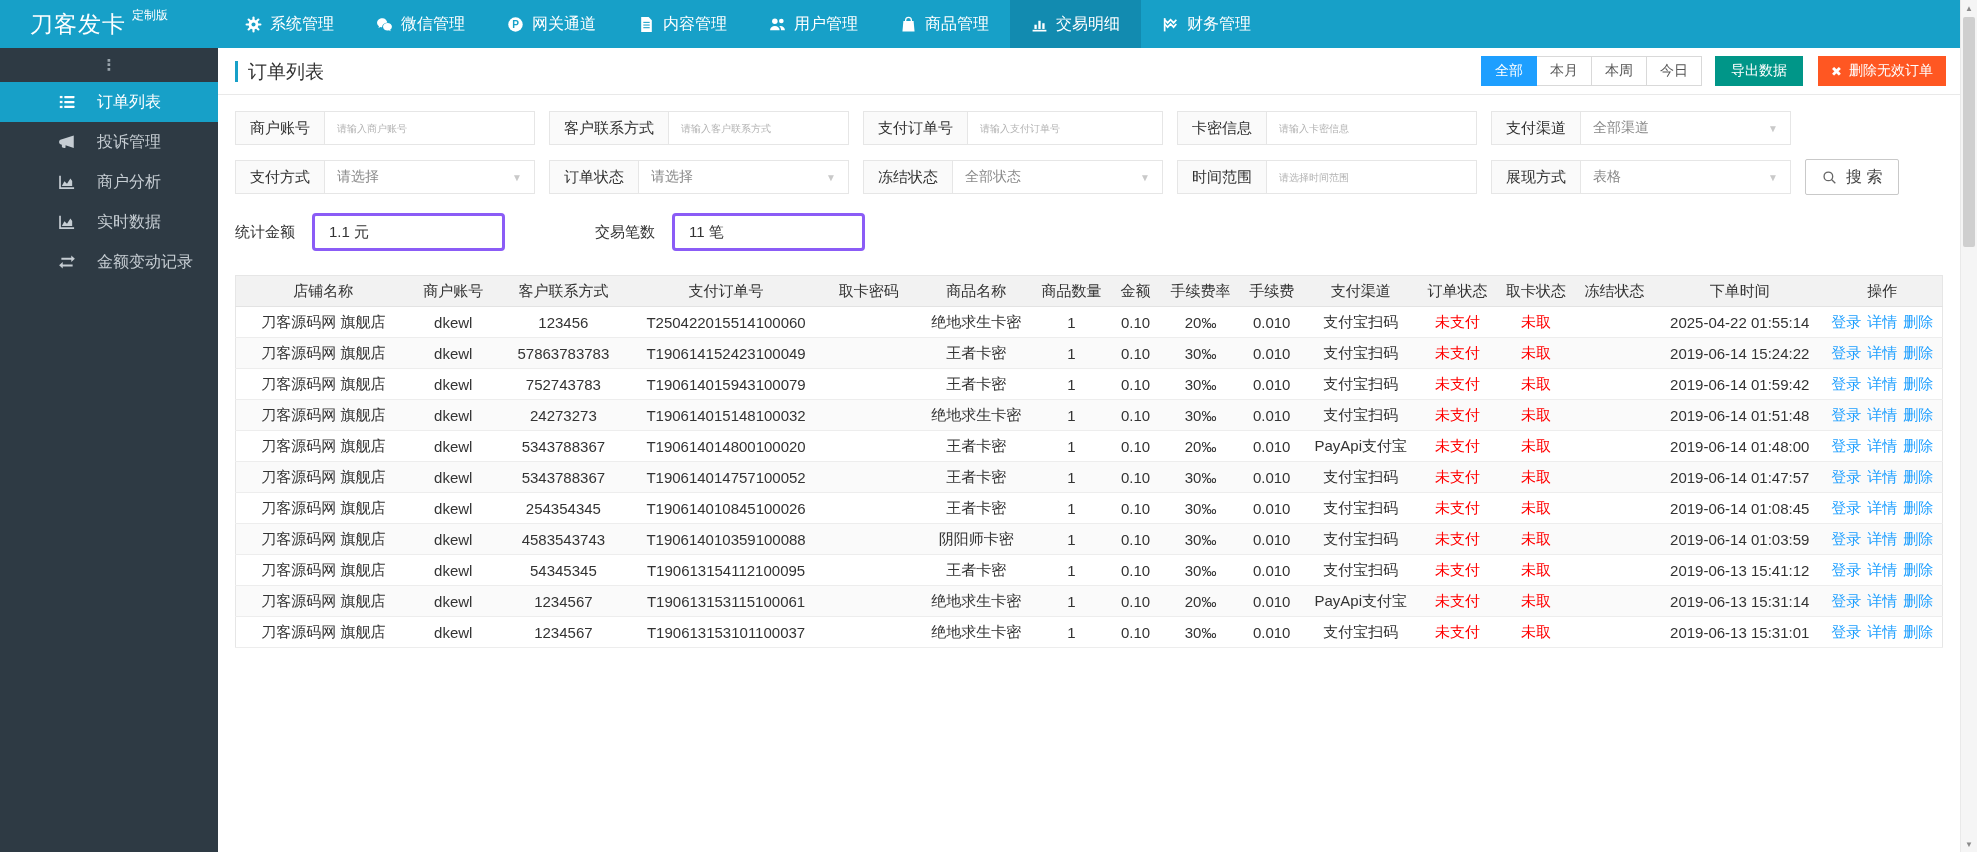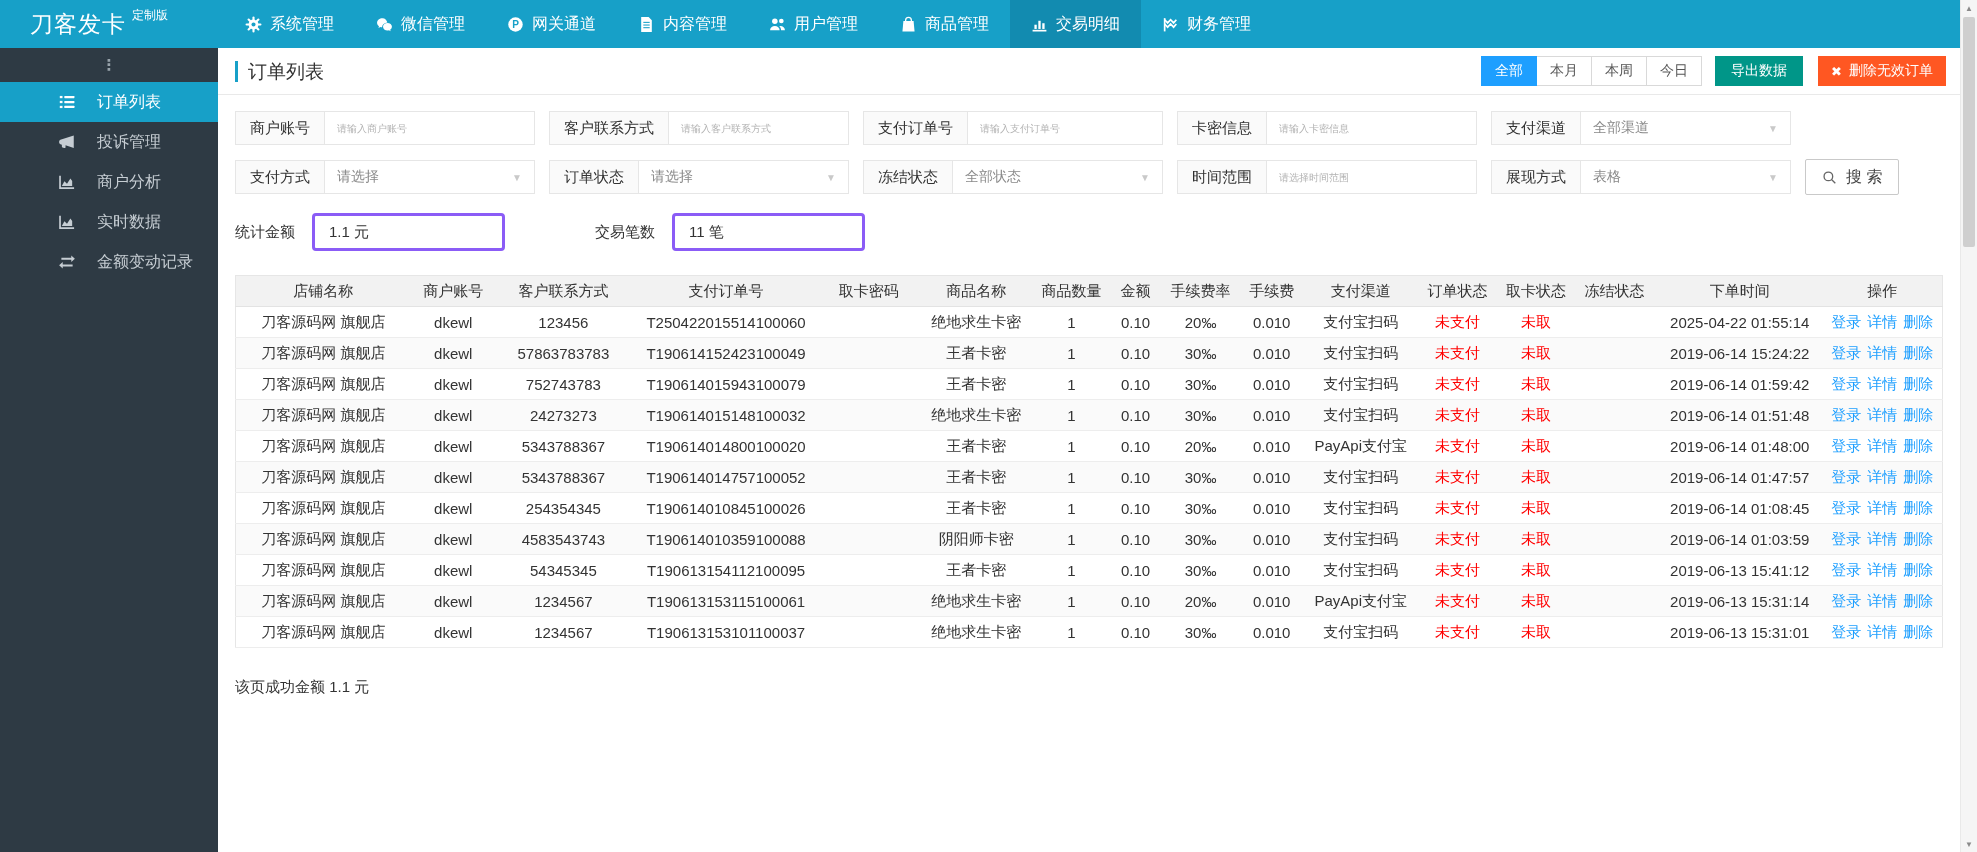--- a/index.html
+++ b/index.html
@@ -527,20 +527,19 @@
             <td class="status-red">未支付</td>
             <td class="status-red">未取</td>
             <td></td>
             <td>2019-06-13 15:31:01</td>
             <td><a class="action-link">登录</a><a class="action-link">详情</a><a class="action-link">删除</a></td>
           </tr>
         </tbody>
     </table>
   </div>
 
-  <div class="footer-summary">该页成功金额 1.1 元</div>
 </div>
 
 <div class="scrollbar">
   <div class="sb-arrow">▲</div>
   <div class="sb-thumb"></div>
   <div class="sb-arrow down">▼</div>
 </div>
 
 </body></html>

